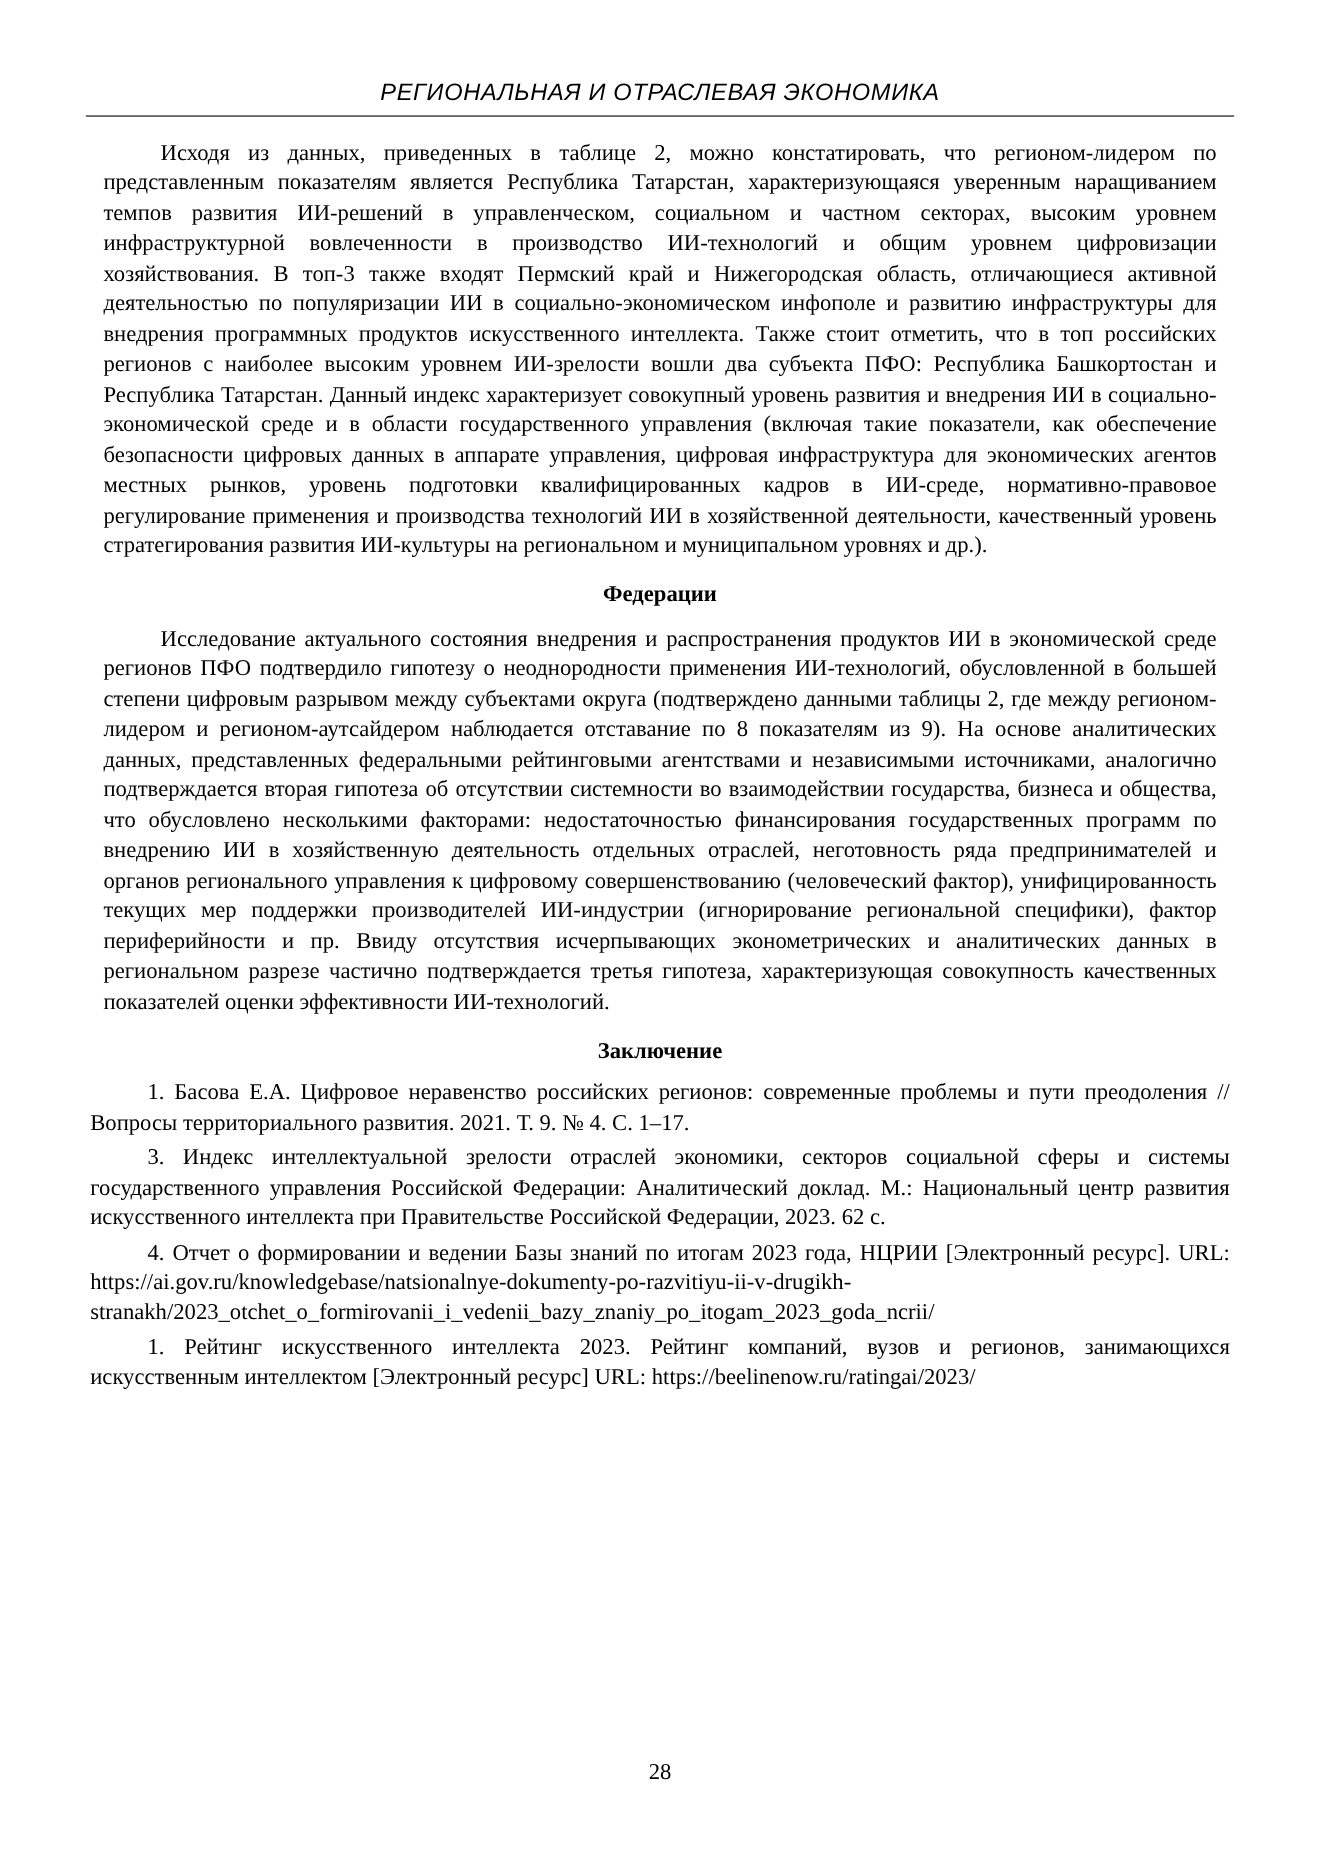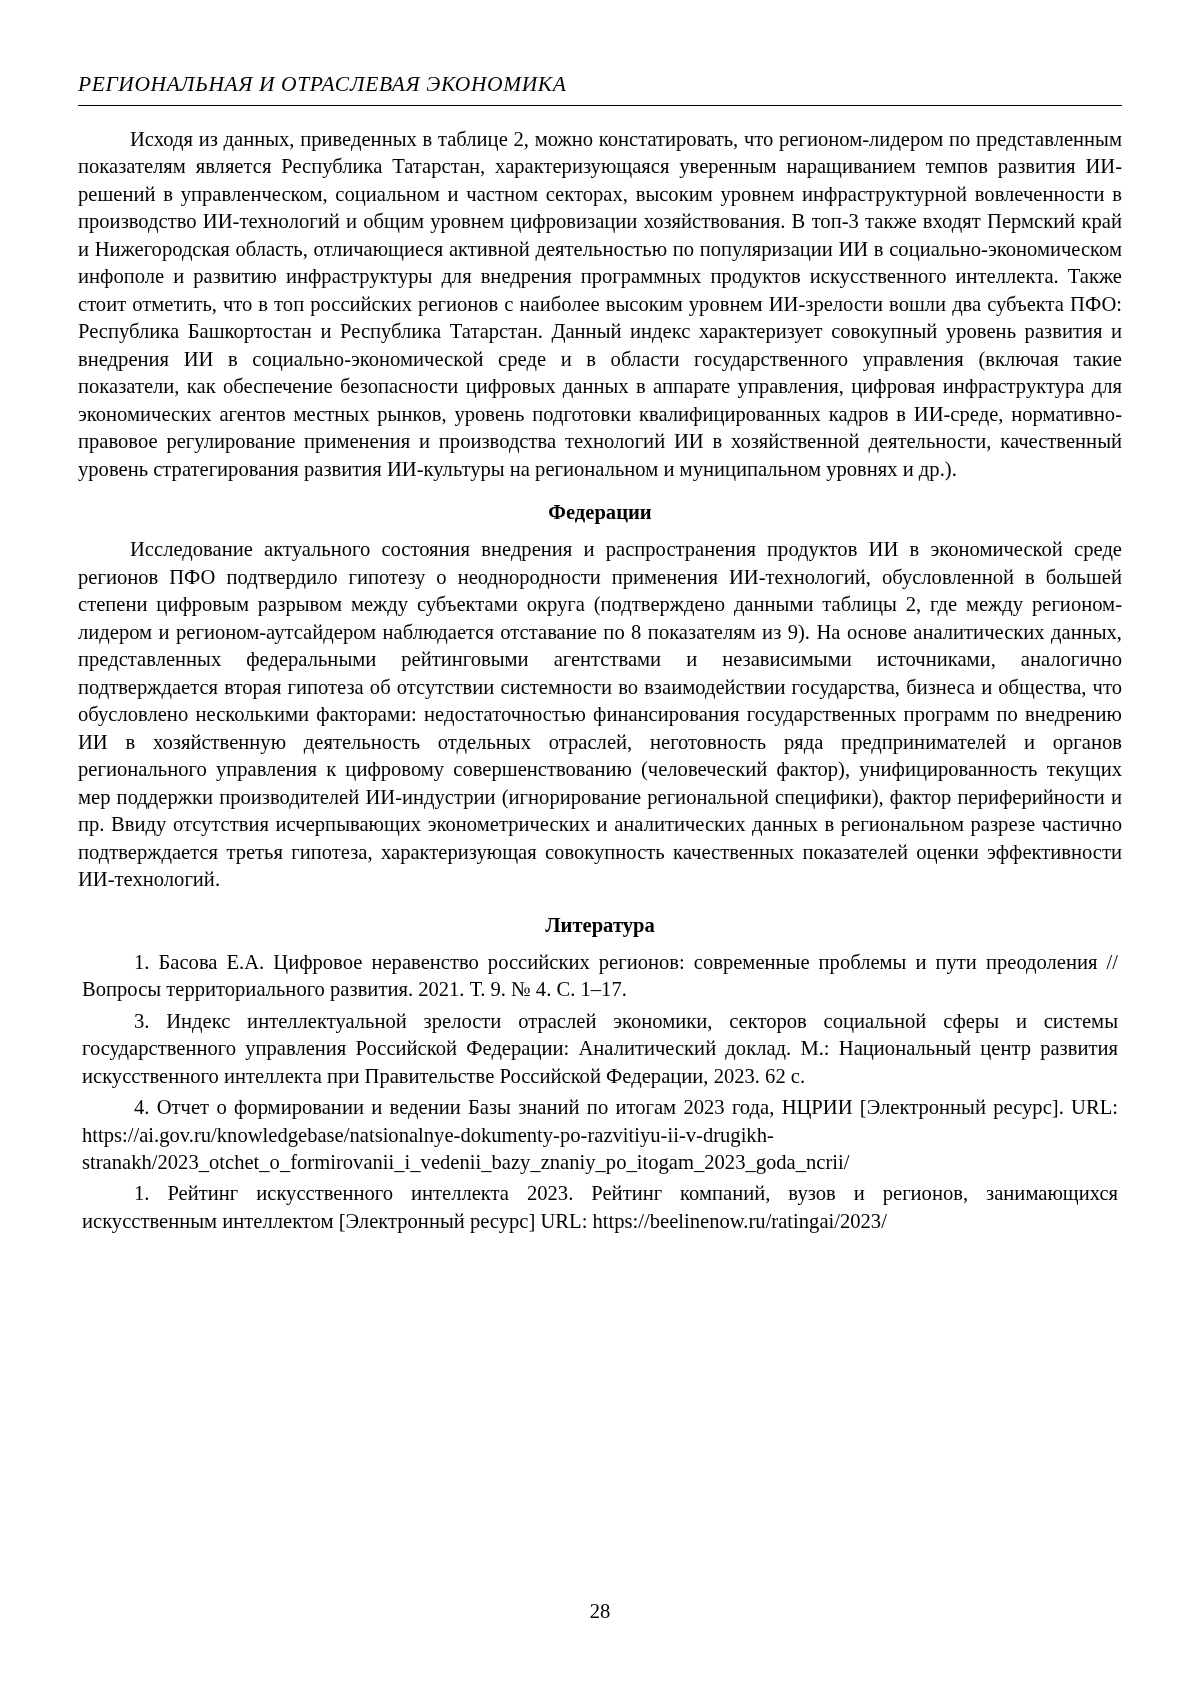--- a/index.html
+++ b/index.html
@@ -18,39 +18,39 @@
     color: #000000;
     overflow: hidden;
   }
   .content {
     position: absolute;
     left: 78px;
     top: 72px;
     width: 1044px;
   }
   .running-head {
-    text-align: left;
+    text-align: center;
     font-style: italic;
     font-size: 21.5px;
     letter-spacing: 0.6px;
-    font-family: Liberation Serif, serif;
+    font-family: Liberation Sans, sans-serif;
     padding-bottom: 6px;
   }
   .rule {
     border-bottom: 1.4px solid #000;
     width: 100%;
     margin-top: 2px;
     margin-bottom: 20px;
   }
   p.body {
     font-size: 20.6px;
     line-height: 1.335;
     text-align: justify;
     text-justify: inter-word;
-    margin: 0;
+    margin: 16px;
     text-indent: 52px;
     hyphens: manual;
   }
   h2.section {
     font-size: 20.6px;
     font-weight: bold;
     text-align: center;
     margin: 18px 0 12px 0;
   }
   h2.section.lit {
@@ -82,21 +82,21 @@
 
     <div class="running-head">РЕГИОНАЛЬНАЯ И ОТРАСЛЕВАЯ ЭКОНОМИКА</div>
     <div class="rule"></div>
 
     <p class="body">Исходя из данных, приведенных в таблице 2, можно констатировать, что регионом-лидером по представленным показателям является Республика Татарстан, характеризующаяся уверенным наращиванием темпов развития ИИ-решений в управленческом, социальном и частном секторах, высоким уровнем инфраструктурной вовлеченности в производство ИИ-технологий и общим уровнем цифровизации хозяйствования. В топ-3 также входят Пермский край и Нижегородская область, отличающиеся активной деятельностью по популяризации ИИ в социально-экономическом инфополе и развитию инфраструктуры для внедрения программных продуктов искусственного интеллекта. Также стоит отметить, что в топ российских регионов с наиболее высоким уровнем ИИ-зрелости вошли два субъекта ПФО: Республика Башкортостан и Республика Татарстан. Данный индекс характеризует совокупный уровень развития и внедрения ИИ в социально-экономической среде и в области государственного управления (включая такие показатели, как обеспечение безопасности цифровых данных в аппарате управления, цифровая инфраструктура для экономических агентов местных рынков, уровень подготовки квалифицированных кадров в ИИ-среде, нормативно-правовое регулирование применения и производства технологий ИИ в хозяйственной деятельности, качественный уровень стратегирования развития ИИ-культуры на региональном и муниципальном уровнях и др.).</p>
 
     <h2 class="section">Федерации</h2>
 
     <p class="body">Исследование актуального состояния внедрения и распространения продуктов ИИ в экономической среде регионов ПФО подтвердило гипотезу о неоднородности применения ИИ-технологий, обусловленной в большей степени цифровым разрывом между субъектами округа (подтверждено данными таблицы 2, где между регионом-лидером и регионом-аутсайдером наблюдается отставание по 8 показателям из 9). На основе аналитических данных, представленных федеральными рейтинговыми агентствами и независимыми источниками, аналогично подтверждается вторая гипотеза об отсутствии системности во взаимодействии государства, бизнеса и общества, что обусловлено несколькими факторами: недостаточностью финансирования государственных программ по внедрению ИИ в хозяйственную деятельность отдельных отраслей, неготовность ряда предпринимателей и органов регионального управления к цифровому совершенствованию (человеческий фактор), унифицированность текущих мер поддержки производителей ИИ-индустрии (игнорирование региональной специфики), фактор периферийности и пр. Ввиду отсутствия исчерпывающих эконометрических и аналитических данных в региональном разрезе частично подтверждается третья гипотеза, характеризующая совокупность качественных показателей оценки эффективности ИИ-технологий.</p>
 
-    <h2 class="section lit">Литература</h2>
+    <h2 class="section lit">Заключение</h2>
 
     <div class="refs">
       <p>1. Басова Е.А. Цифровое неравенство российских регионов: современные проблемы и пути преодоления // Вопросы территориального развития. 2021. Т. 9. № 4. С. 1–17.</p>
       <p>3. Индекс интеллектуальной зрелости отраслей экономики, секторов социальной сферы и системы государственного управления Российской Федерации: Аналитический доклад. М.: Национальный центр развития искусственного интеллекта при Правительстве Российской Федерации, 2023. 62 с.</p>
       <p>4. Отчет о формировании и ведении Базы знаний по итогам 2023 года, НЦРИИ [Электронный ресурс]. URL: https://ai.gov.ru/knowledgebase/natsionalnye-dokumenty-po-razvitiyu-ii-v-drugikh-stranakh/2023_otchet_o_formirovanii_i_vedenii_bazy_znaniy_po_itogam_2023_goda_ncrii/</p>
       <p>1. Рейтинг искусственного интеллекта 2023. Рейтинг компаний, вузов и регионов, занимающихся искусственным интеллектом [Электронный ресурс] URL: https://beelinenow.ru/ratingai/2023/</p>
     </div>
 
   </div>
 

